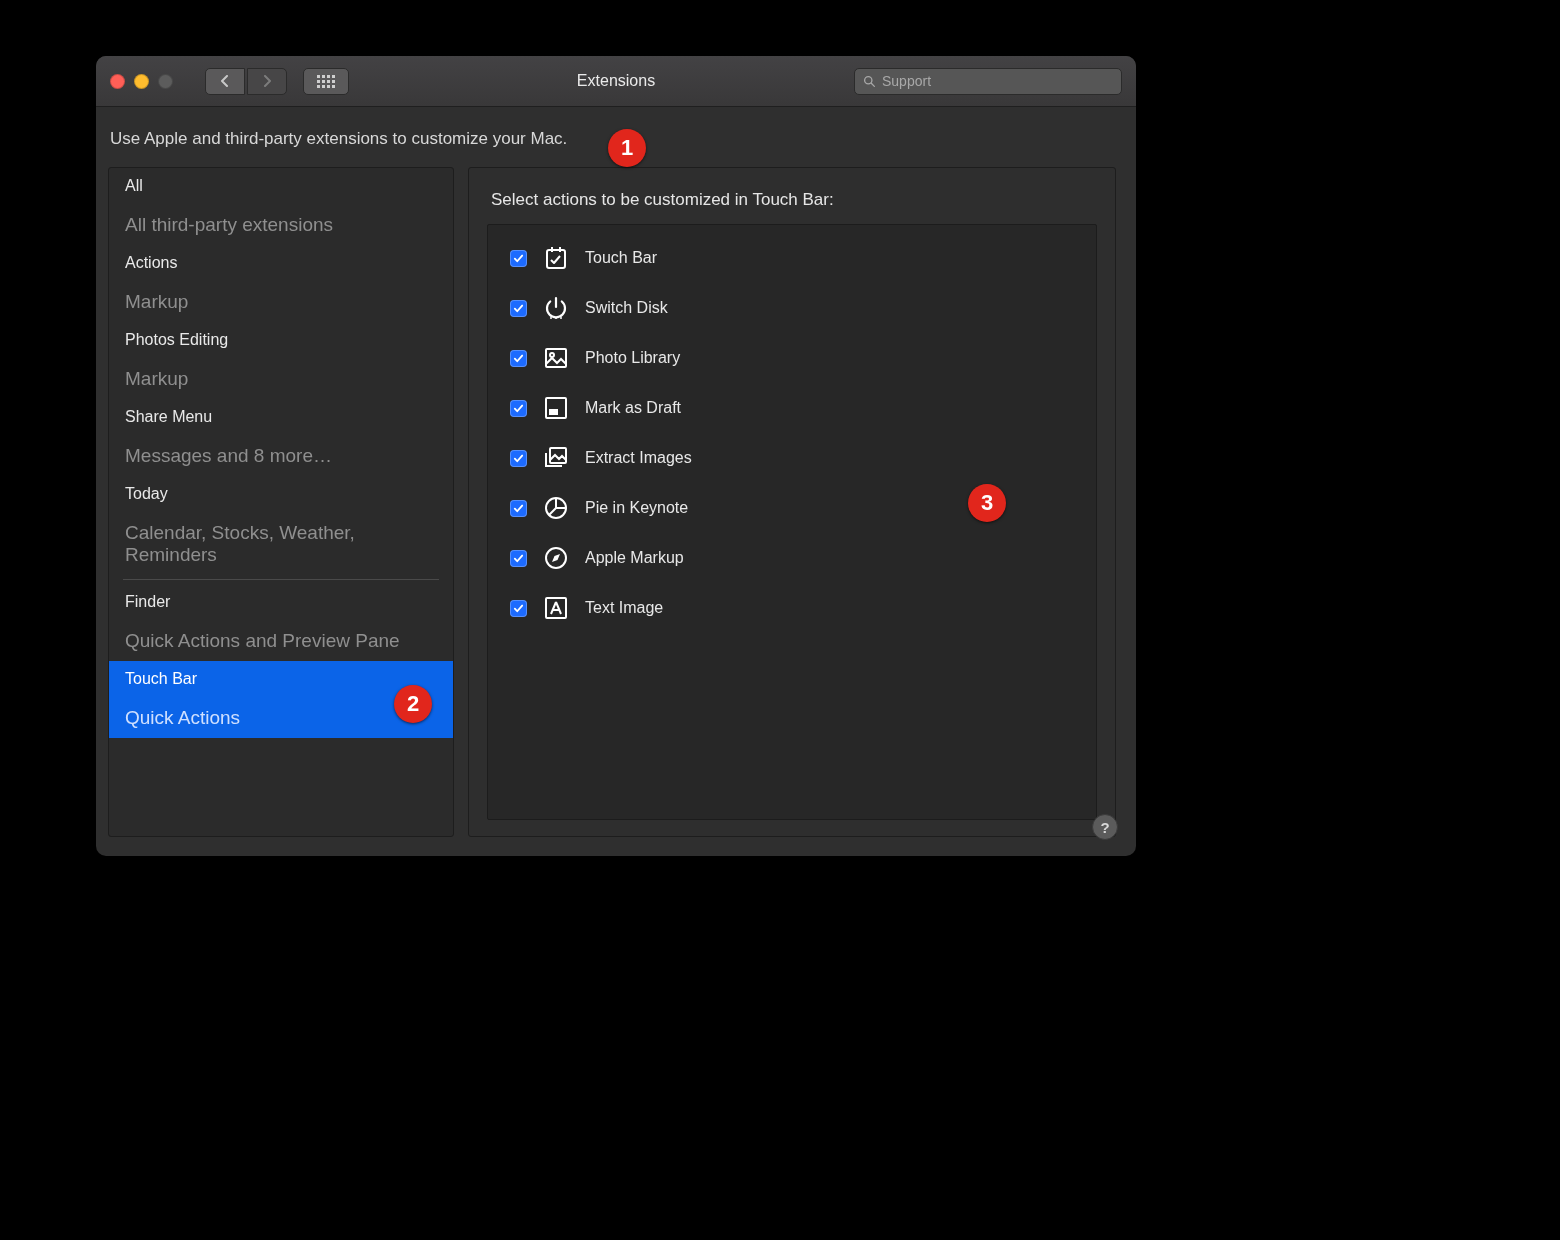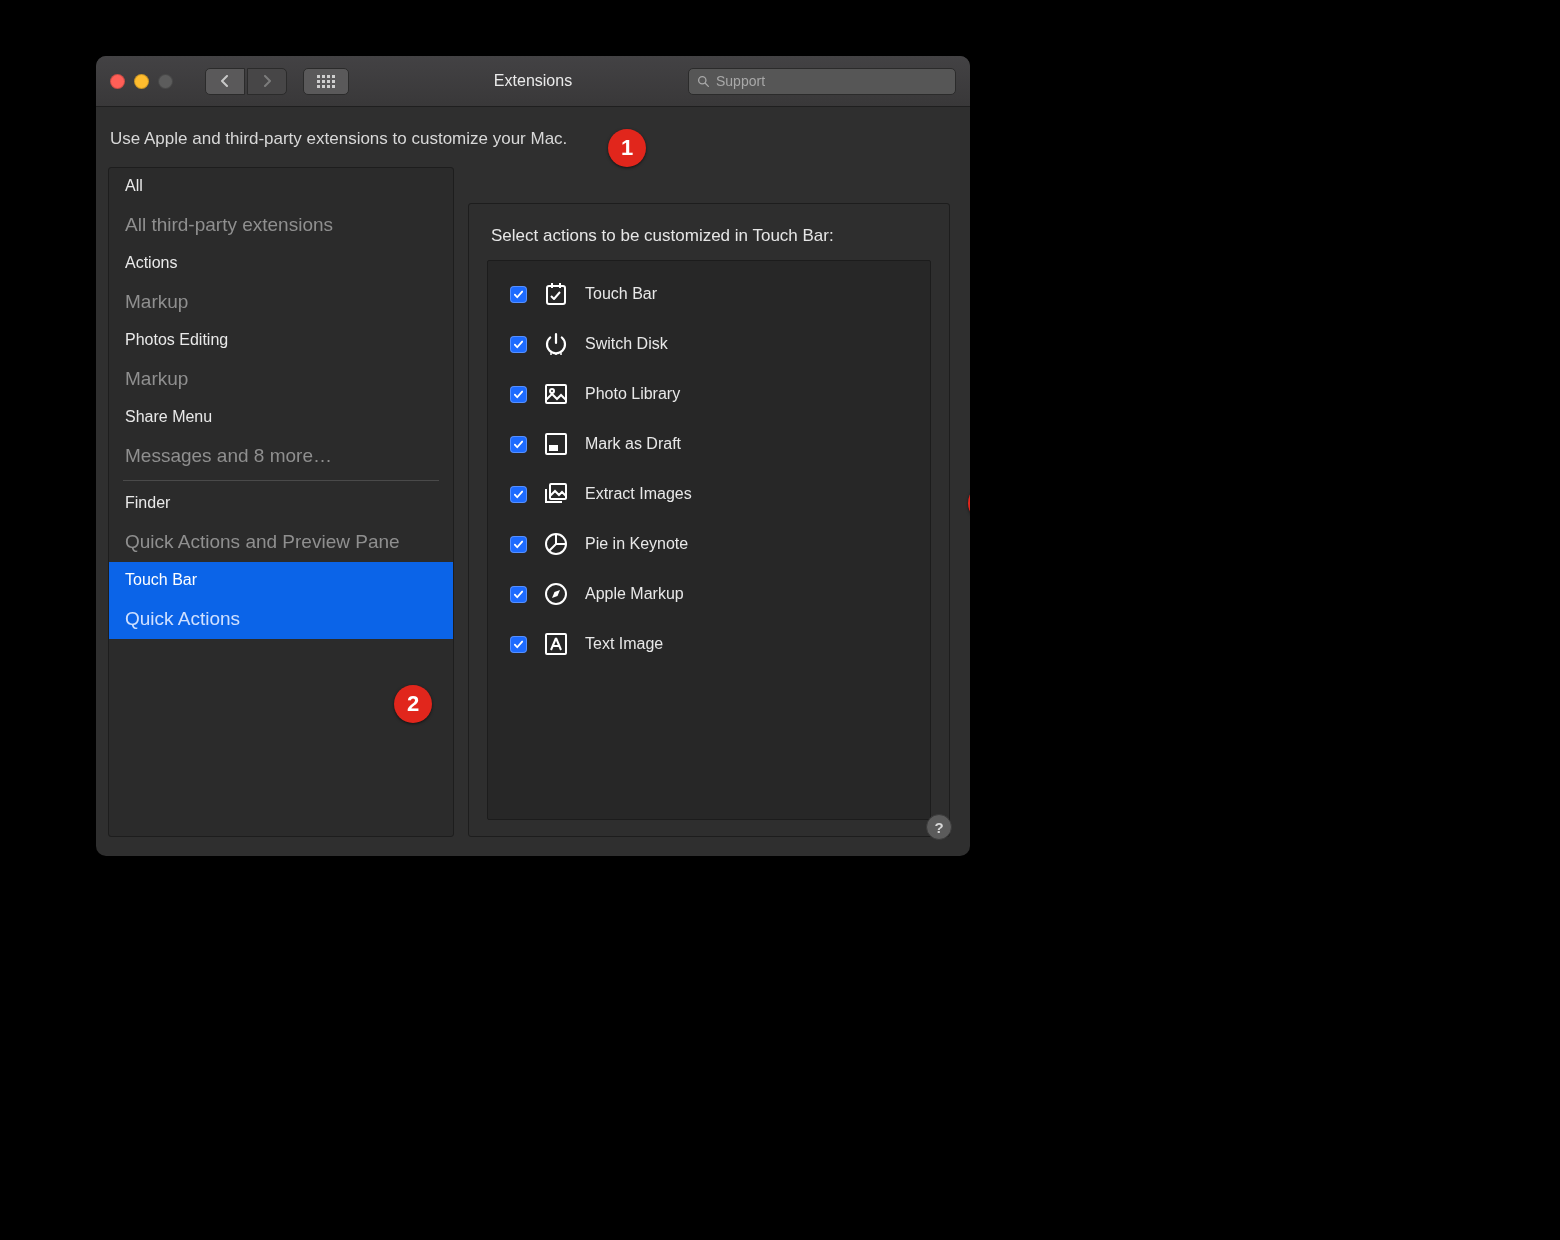--- a/index.html
+++ b/index.html
@@ -12,21 +12,21 @@
     --text:#e9e9e9;
     --text-dim:#9a9a9a;
     --accent:#0a5fff;
     --sidebar-sel:#0b64e8;
     --search-bg:#565656;
     --callout:#e1261c;
   }
   html,body{margin:0;height:100%;background:#000;font-family:-apple-system,"Helvetica Neue",Arial,sans-serif;color:var(--text);}
   .stage{width:1560px;height:1240px;position:relative;}
   .window{
-    position:absolute;left:96px;top:56px;width:874px;height:800px;
+    position:absolute;left:96px;top:56px;width:1040px;height:800px;
     background:var(--win-bg);border-radius:10px;box-shadow:0 25px 60px rgba(0,0,0,.75),0 0 0 1px rgba(0,0,0,.9);
     overflow:hidden;
   }
   
   .titlebar{height:50px;background:linear-gradient(#434244,#393839);display:flex;align-items:center;padding:0 14px;gap:14px;border-bottom:1px solid #1f1f1f;position:relative;}
   .traffic{display:flex;gap:9px;align-items:center;}
   .tl{width:13px;height:13px;border-radius:50%;}
   .tl.red{background:#ff5f57;border:1px solid rgba(0,0,0,.2);}
   .tl.yellow{background:#febc2e;border:1px solid rgba(0,0,0,.2);}
   .tl.green{background:#5c5c5c;border:1px solid rgba(0,0,0,.2);}
@@ -48,21 +48,21 @@
   
   .sidebar{width:344px;background:#2b2b2b;border:1px solid #1d1d1d;border-radius:3px;display:flex;flex-direction:column;}
   .side-item{padding:9px 16px 9px 16px;border-bottom:0;}
   .side-item .lbl{font-size:16px;color:#e9e9e9;}
   .side-item .sub{font-size:19px;color:#8f8f8f;margin-top:19px;}
   .side-divider{height:1px;background:#4a4a4a;margin:4px 14px;}
   .side-item.selected{background:var(--sidebar-sel);}
   .side-item.selected .lbl{color:#fff;}
   .side-item.selected .sub{color:#cfe0ff;}
   
-  .main{flex:1;background:#2e2e2e;border:1px solid #1d1d1d;border-radius:3px;padding:16px 18px;display:flex;flex-direction:column;min-width:0;margin-top:36px;}
+  .main{flex:1;background:#2e2e2e;border:1px solid #1d1d1d;border-radius:3px;padding:16px 18px;display:flex;flex-direction:column;min-width:0;}
   .main-h{font-size:17px;color:#e6e6e6;margin:6px 4px 14px 4px;}
   .list-frame{flex:1;border:1px solid #1c1c1c;background:#272727;border-radius:2px;overflow:hidden;position:relative;}
   .list{position:absolute;inset:0;overflow:hidden;padding:8px 0 0 0;}
   .row{display:flex;align-items:center;gap:16px;height:50px;padding:0 22px;}
   .chk{width:17px;height:17px;border-radius:4px;background:#1d6bff;display:flex;align-items:center;justify-content:center;flex:0 0 auto;box-shadow:inset 0 0 0 1px rgba(255,255,255,.25);}
   .chk svg{display:block;}
   .ricon{width:26px;height:26px;flex:0 0 auto;display:flex;align-items:center;justify-content:center;color:#fff;}
   .rlabel{font-size:16px;color:#e8e8e8;}
   
   .help{position:absolute;right:18px;bottom:16px;width:24px;height:24px;border-radius:50%;background:#5b5b5b;color:#d8d8d8;display:flex;align-items:center;justify-content:center;font-weight:700;font-size:15px;border:1px solid #3a3a3a;}
@@ -136,20 +136,24 @@
           <div class="sub">Markup</div>
         </div>
         <div class="side-item">
           <div class="lbl">Photos Editing</div>
           <div class="sub">Markup</div>
         </div>
         <div class="side-item">
           <div class="lbl">Share Menu</div>
           <div class="sub">Messages and 8 more…</div>
         </div>
+        <div class="side-item">
+          <div class="lbl">Today</div>
+          <div class="sub">Calendar, Stocks, Weather, Reminders</div>
+        </div>
         <div class="side-divider"></div>
         <div class="side-item">
           <div class="lbl">Finder</div>
           <div class="sub">Quick Actions and Preview Pane</div>
         </div>
         <div class="side-item selected">
           <div class="lbl">Touch Bar</div>
           <div class="sub">Quick Actions</div>
         </div>
       </div>

